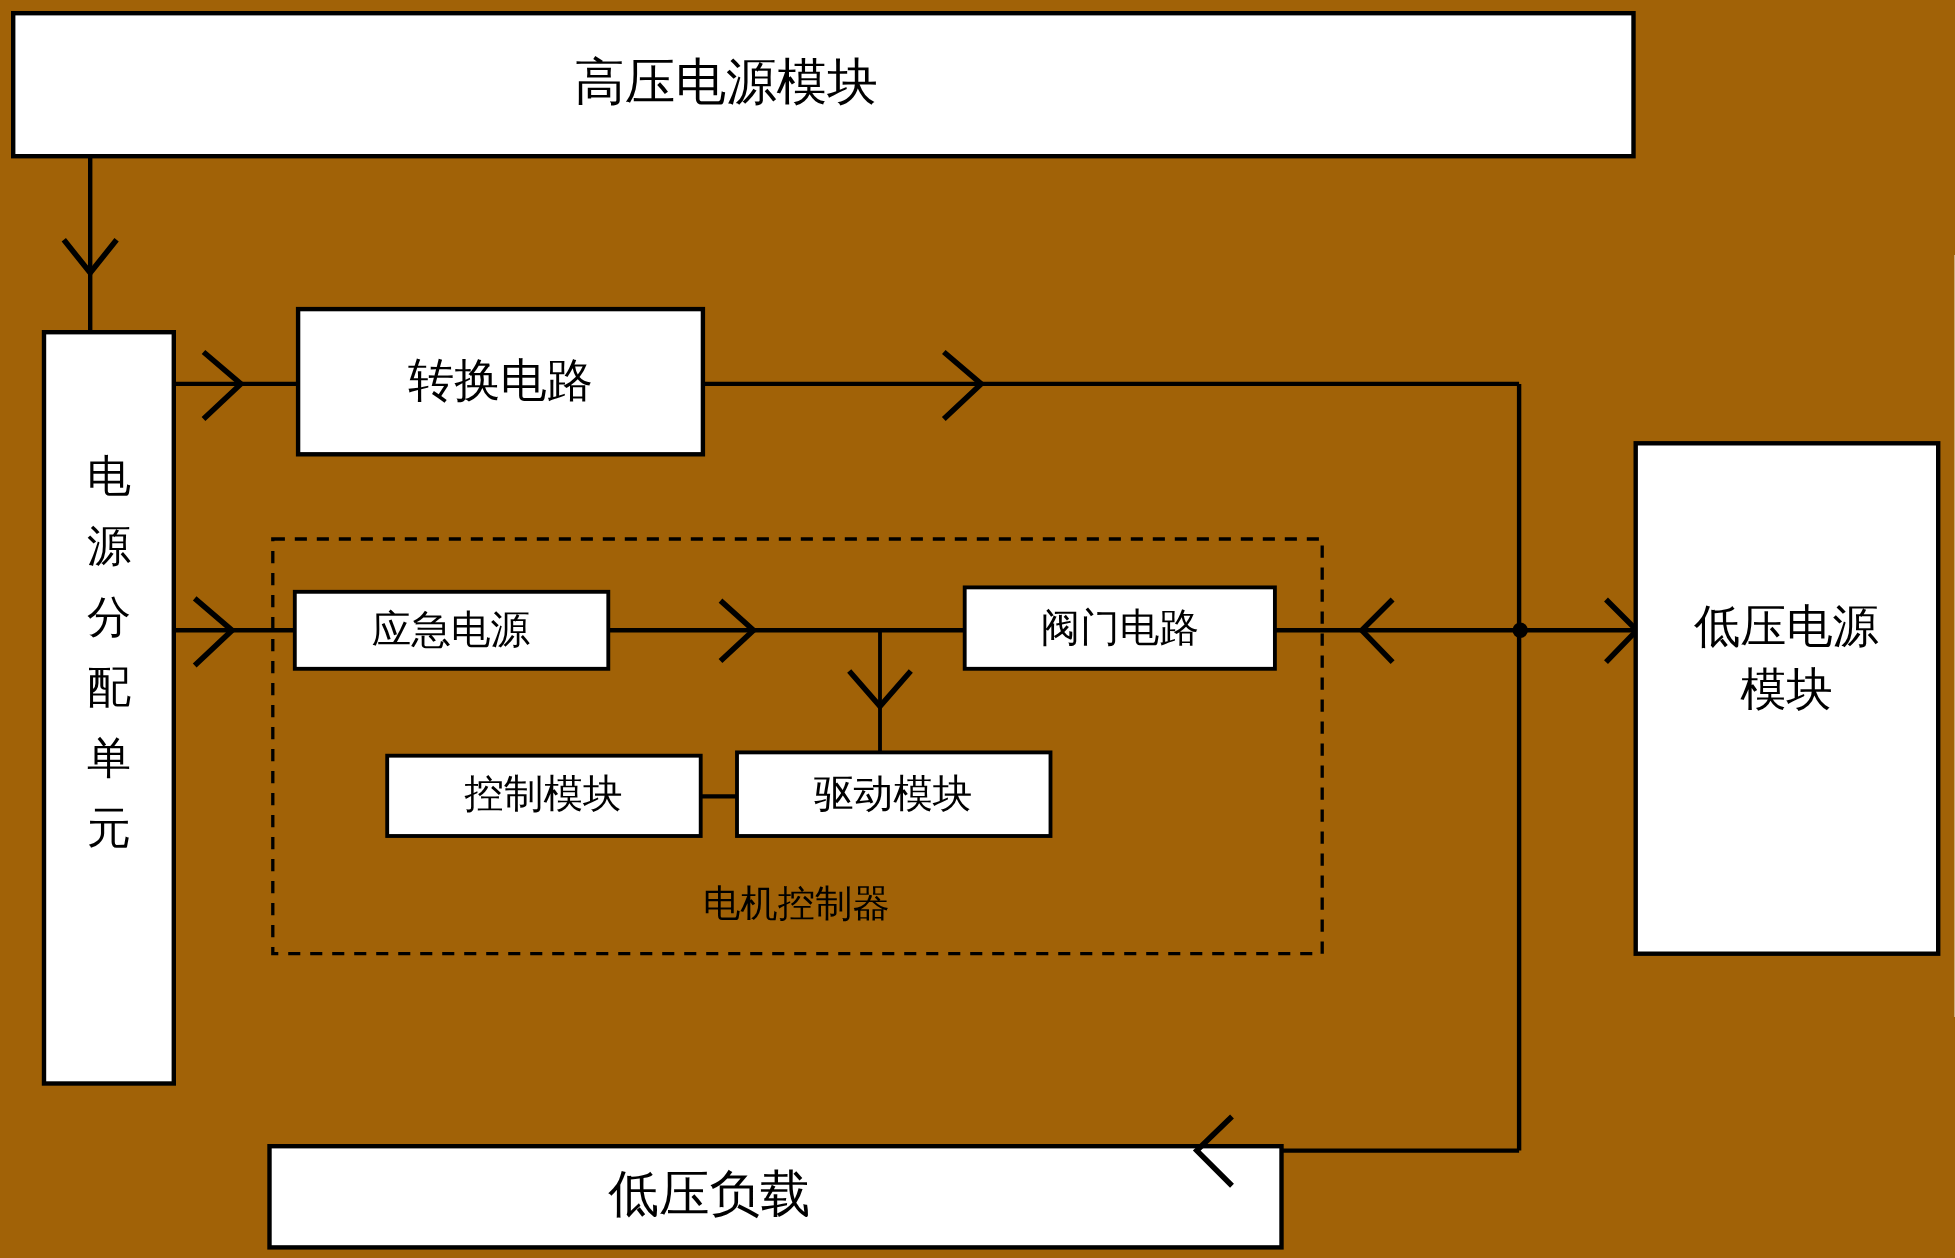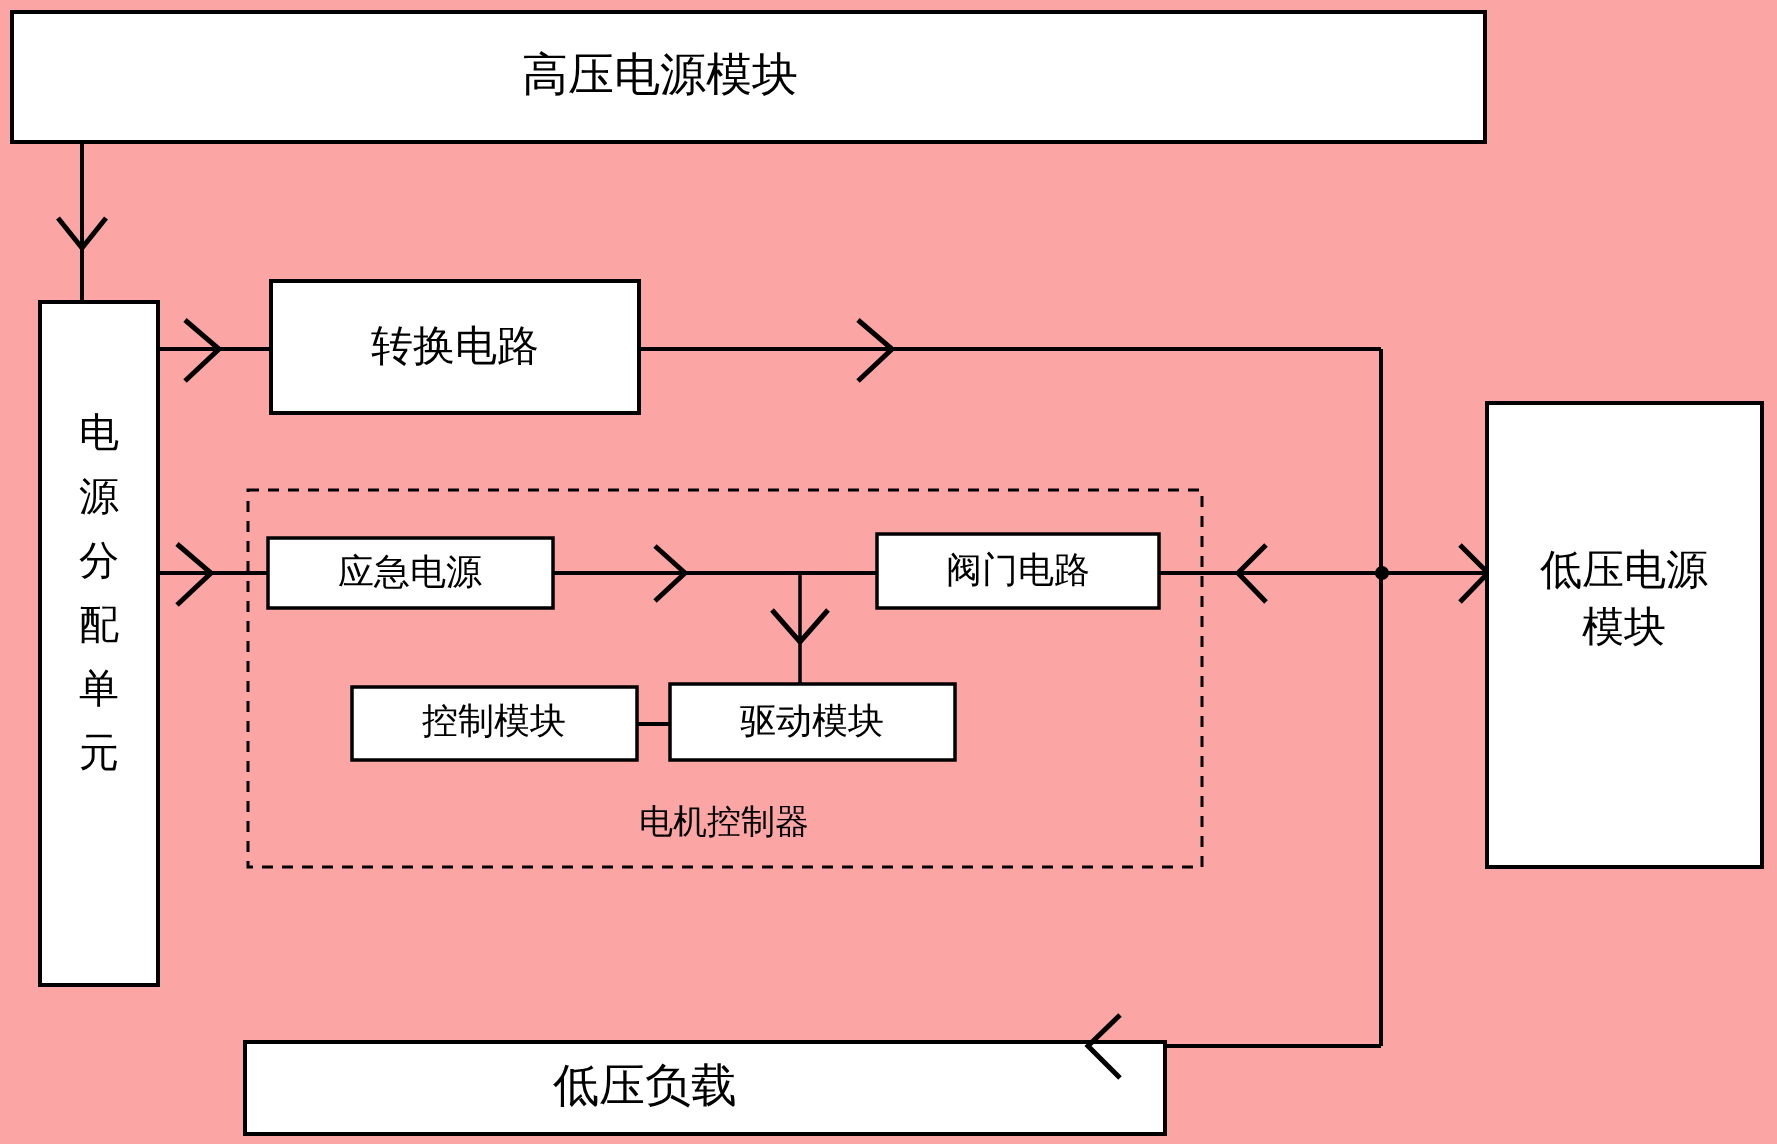--- a/index.html
+++ b/index.html
@@ -4,21 +4,21 @@
 <style>
   html, body {
     margin: 0;
     padding: 0;
     background: #ffffff;
   }
   #diagram-root {
     position: relative;
     width: 1777px;
     height: 1144px;
-    background: #fca5a5;
+    background: #a16207;
     font-family: "DejaVu Serif", "Liberation Serif", serif;
     overflow: hidden;
   }
   svg.canvas {
     position: absolute;
     left: 0;
     top: 0;
     width: 1777px;
     height: 1144px;
   }

